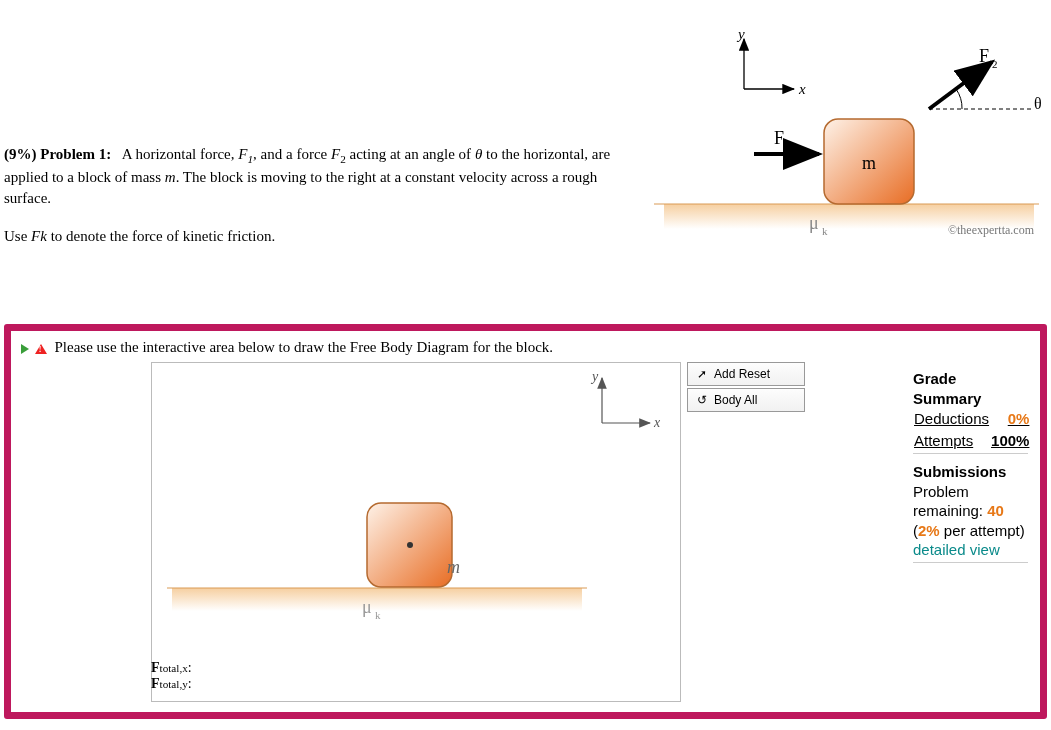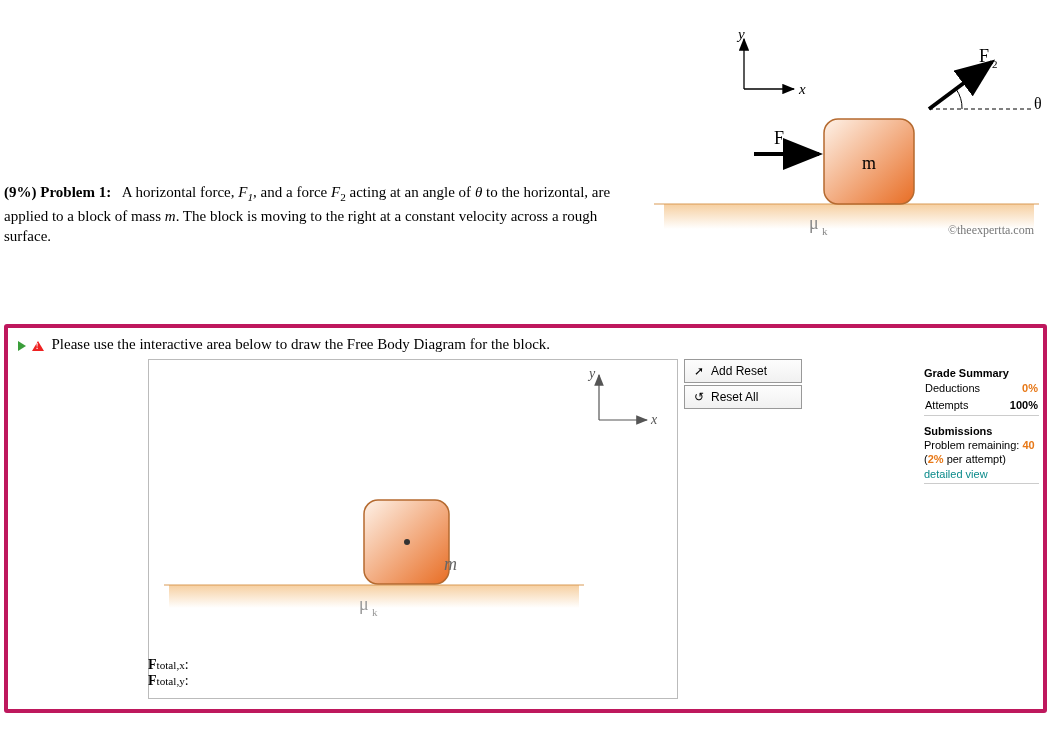--- a/index.html
+++ b/index.html
@@ -6,51 +6,54 @@
   body { margin: 0; padding: 4px; font-family: "Times New Roman", serif; font-size: 15px; color: #000; width: 1051px; }
   .top { display: flex; align-items: flex-end; }
   .problem-text { width: 640px; padding-right: 20px; line-height: 1.35; }
   .problem-text p { margin: 0 0  18px 0; }
   .bold { font-weight: bold; }
   .italic { font-style: italic; }
   .sub { font-size: 0.75em; vertical-align: sub; }
   .diagram { width: 400px; height: 260px; position: relative; }
   svg { display: block; }
 
-  .section { margin-top: 60px; border: 4px solid #be185d; border-radius: 3px; padding: 8px 10px 10px 10px; position: relative; }
+  .section { margin-top: 60px; border: 7px solid #be185d; border-radius: 3px; padding: 8px 10px 10px 10px; position: relative; }
   .section-header { font-size: 15px; margin-bottom: 6px; }
   .tri-green { display: inline-block; width: 0; height: 0; border-top: 5px solid transparent; border-bottom: 5px solid transparent; border-left: 8px solid #3a9e3a; vertical-align: middle; margin-right: 2px; }
   .tri-warn { display: inline-block; width: 0; height: 0; border-left: 6px solid transparent; border-right: 6px solid transparent; border-bottom: 10px solid #e22; vertical-align: middle; margin-right: 4px; position: relative; }
   .tri-warn::after { content: "!"; position: absolute; left: -2px; top: 1px; font-size: 8px; color: #fff; font-weight: bold; }
 
   .fbd-row { display: flex; align-items: flex-start; }
   .fbd-canvas { width: 530px; height: 340px; border: 1px solid #bbb; position: relative; margin-left: 130px; }
   .fbd-controls { width: 130px; margin-left: 6px; }
   .btn { font-family: Arial, sans-serif; font-size: 12px; border: 1px solid #999; background: linear-gradient(#fdfdfd,#f1f1f1); padding: 4px 8px; margin-bottom: 2px; width: 118px; cursor: pointer; text-align: left; display: flex; align-items: center; gap: 6px; }
   .btn .icn { display: inline-block; width: 12px; text-align: center; }
-  .sidebar { position: absolute; right: 4px; top: 30px; width: 115px; font-family: Arial, sans-serif; font-size: 11px; line-height: 1.3; }
+  .sidebar { position: absolute; right: 12px; top: 30px; width: 115px; font-family: Arial, sans-serif; font-size: 15px; line-height: 1.3; }
   .sidebar b { display: block; margin-top: 8px; }
-  .sidebar table { width: 100%; border-collapse: collapse; }
+  .sidebar table { width: 100%; border-collapse: collapse; text-decoration: underline; }
   .sidebar td.val { text-align: right; font-weight: bold; }
   .orange { color: #e77817; }
   .teal { color: #0a8a8a; font-weight: normal; }
   hr.thin { border: none; border-top: 1px solid #ccc; margin: 2px 0; }
 
   .ftotal { position: absolute; left: 140px; bottom: 20px; font-family: "Times New Roman", serif; font-size: 14px; }
   .ftotal .lab { font-weight: bold; }
   .ftotal .sm { font-size: 0.8em; }
 </style>
 </head>
 <body>
 
 <div class="top">
   <div class="problem-text">
     <p>
       <span class="bold">(9%) </span><span class="bold">Problem 1:</span>&nbsp;&nbsp;
       <span>A horizontal force, </span><span class="italic">F</span><span class="italic sub">1</span><span>, and a force </span><span class="italic">F</span><span class="sub">2</span><span> acting at an angle of </span><span class="italic">θ</span><span> to the horizontal, are applied to a block of mass </span><span class="italic">m</span><span>. The block is moving to the right at a constant velocity across a rough surface.</span>
+    </p>
+    <p style="margin-top:18px;">
+      <span>Use </span><span class="italic">Fk</span><span> to denote the force of kinetic friction.</span>
     </p>
   </div>
 
   <div class="diagram">
     <svg width="400" height="260" viewBox="0 0 400 260">
       <defs>
         <linearGradient id="blk" x1="0" y1="0" x2="1" y2="1">
           <stop offset="0%" stop-color="#fef2e8"></stop>
           <stop offset="100%" stop-color="#e86d24"></stop>
         </linearGradient>
@@ -135,21 +138,21 @@
       </svg>
     </div>
 
     <div class="fbd-controls">
       <div class="btn">
         <span class="icn">➚</span>
         <span>Add Reset</span>
       </div>
       <div class="btn">
         <span class="icn">↺</span>
-        <span>Reset All</span>
+        <span>Body All</span>
       </div>
     </div>
   </div>
 
   <div class="ftotal">
     <div><span class="lab">F</span><span class="sm">total,x</span><span>:</span></div>
     <div><span class="lab">F</span><span class="sm">total,y</span><span>:</span></div>
   </div>
 
   <div class="sidebar">

